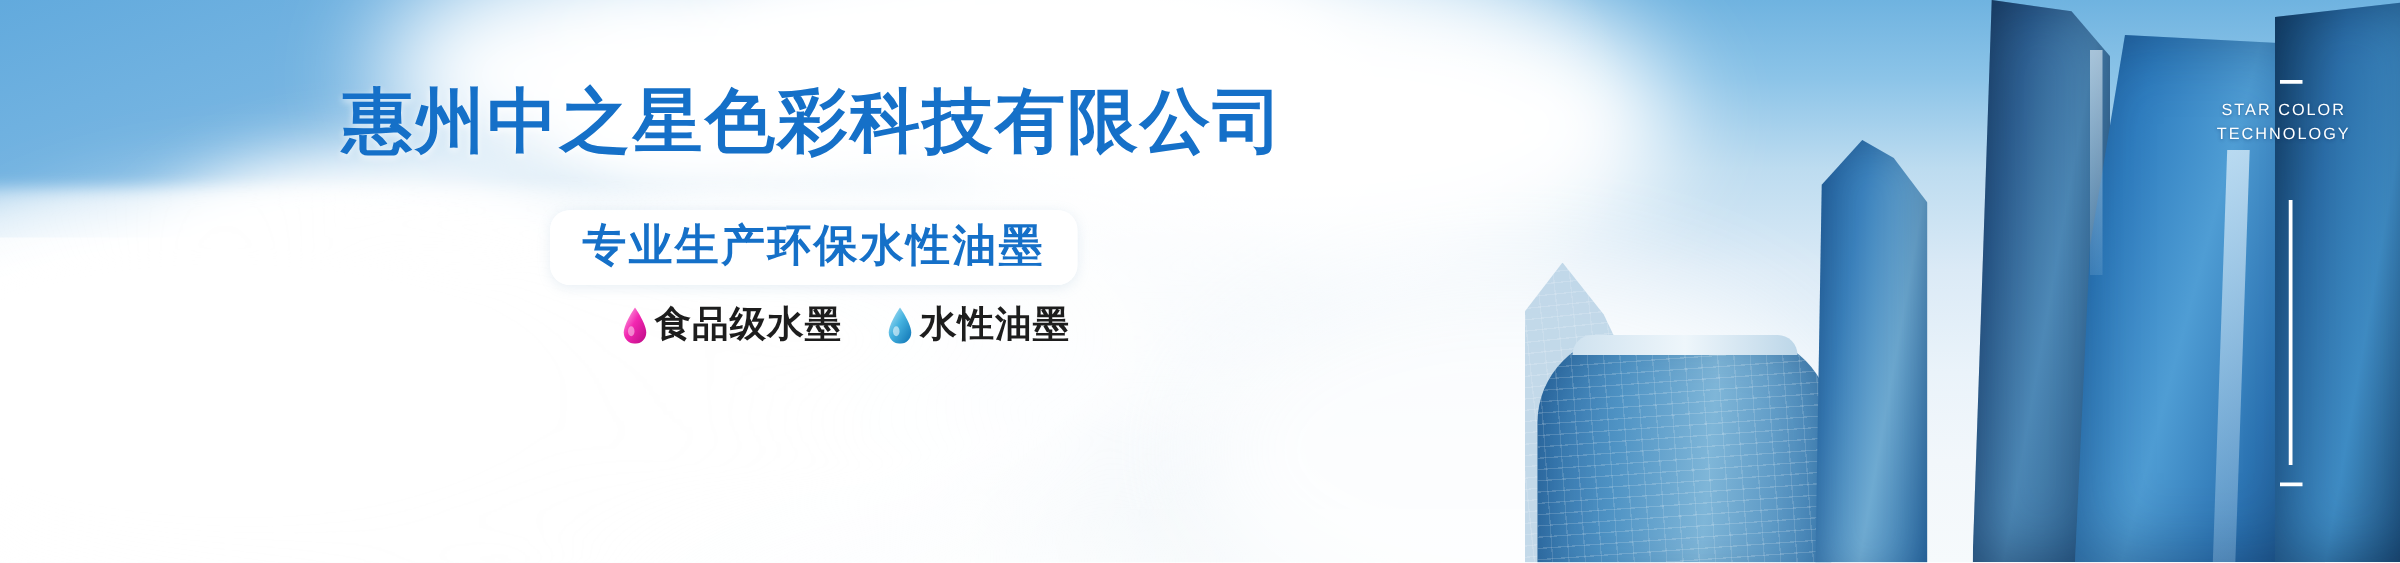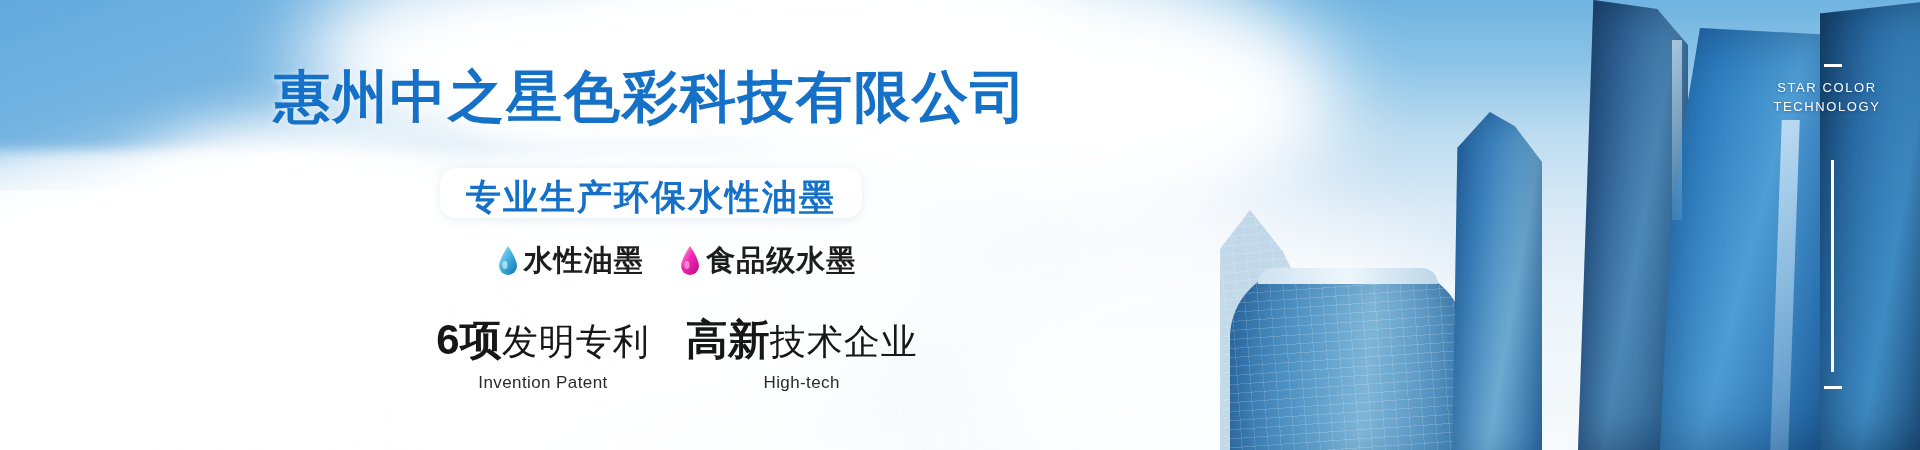--- a/index.html
+++ b/index.html
@@ -79,21 +79,21 @@
     color:#1570c8;
     text-shadow:0 2px 6px rgba(255,255,255,.65);
   }
   .title-offset{padding-left:52px;}
 
   .pill-wrap{position:absolute;width:100%;top:168px;text-align:center;}
   .pill{
     display:inline-block;
     background:rgba(255,255,255,.88);
     border-radius:16px;
-    padding:9px 26px 1px;
+    padding:9px 26px 11px;
     margin-left:52px;
     box-shadow:0 2px 10px rgba(120,160,195,.18);
   }
   .pill-text{
     font-family:"Liberation Sans","DejaVu Sans",sans-serif;
     font-weight:bold;font-size:35px;letter-spacing:2px;color:#1570c8;
     line-height:40px;
   }
 
   .features{
@@ -210,64 +210,49 @@
       <span class="title-offset">惠州中之星色彩科技有限公司</span>
     </div>
 
     <div class="pill-wrap">
       <div class="pill">
         <span class="pill-text">专业生产环保水性油墨</span>
       </div>
     </div>
 
     <div class="features">
+
+      <span class="feat">
+        <svg class="drop" viewBox="0 0 20 30">
+          <defs>
+              <linearGradient id="g2" x1="0" y1="0" x2="1" y2="1">
+            <stop offset="0%" stop-color="#ffc2ec"></stop>
+                <stop offset="45%" stop-color="#f327b1"></stop>
+                <stop offset="100%" stop-color="#bc0a85"></stop>
+          </linearGradient>
+            </defs>
+          <path d="M10 1 C10 1 19 14 19 21 A9 9 0 0 1 1 21 C1 14 10 1 10 1 Z" fill="url(#g2)"></path>
+          <ellipse cx="7" cy="20" rx="2.6" ry="4" fill="#ffffff" opacity=".45"></ellipse>
+        </svg>
+        <span class="feat-label">食品级水墨</span>
+      </span>
 
       <span class="feat">
         <svg class="drop" viewBox="0 0 20 30">
           <defs>
               <linearGradient id="g1" x1="0" y1="0" x2="1" y2="1">
             <stop offset="0%" stop-color="#bfe8f7"></stop>
                 <stop offset="45%" stop-color="#46b3e0"></stop>
                 <stop offset="100%" stop-color="#0d72b3"></stop>
           </linearGradient>
             </defs>
           <path d="M10 1 C10 1 19 14 19 21 A9 9 0 0 1 1 21 C1 14 10 1 10 1 Z" fill="url(#g1)"></path>
           <ellipse cx="7" cy="20" rx="2.6" ry="4" fill="#ffffff" opacity=".55"></ellipse>
         </svg>
         <span class="feat-label">水性油墨</span>
       </span>
 
-      <span class="feat">
-        <svg class="drop" viewBox="0 0 20 30">
-          <defs>
-              <linearGradient id="g2" x1="0" y1="0" x2="1" y2="1">
-            <stop offset="0%" stop-color="#ffc2ec"></stop>
-                <stop offset="45%" stop-color="#f327b1"></stop>
-                <stop offset="100%" stop-color="#bc0a85"></stop>
-          </linearGradient>
-            </defs>
-          <path d="M10 1 C10 1 19 14 19 21 A9 9 0 0 1 1 21 C1 14 10 1 10 1 Z" fill="url(#g2)"></path>
-          <ellipse cx="7" cy="20" rx="2.6" ry="4" fill="#ffffff" opacity=".45"></ellipse>
-        </svg>
-        <span class="feat-label">食品级水墨</span>
-      </span>
-
-
-    </div>
-
-    <div class="badges">
-      <div class="badge">
-        <div class="badge-main">
-          <span class="bm-strong">6项</span><span class="bm-light">发明专利</span>
-        </div>
-        <div class="badge-sub">Invention Patent</div>
-      </div>
-
-      <div class="badge">
-        <div class="badge-main">
-          <span class="bm-strong">高新</span><span class="bm-light">技术企业</span>
-        </div>
-        <div class="badge-sub">High-tech</div>
-      </div>
-    </div>
+
+    </div>
+
 
   </div>
 </div>
 
 </body></html>

